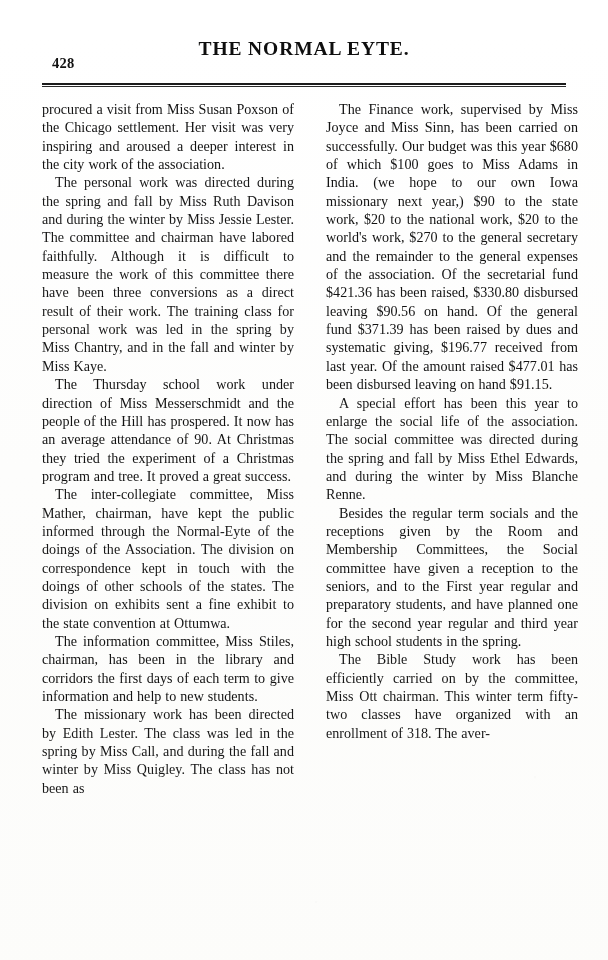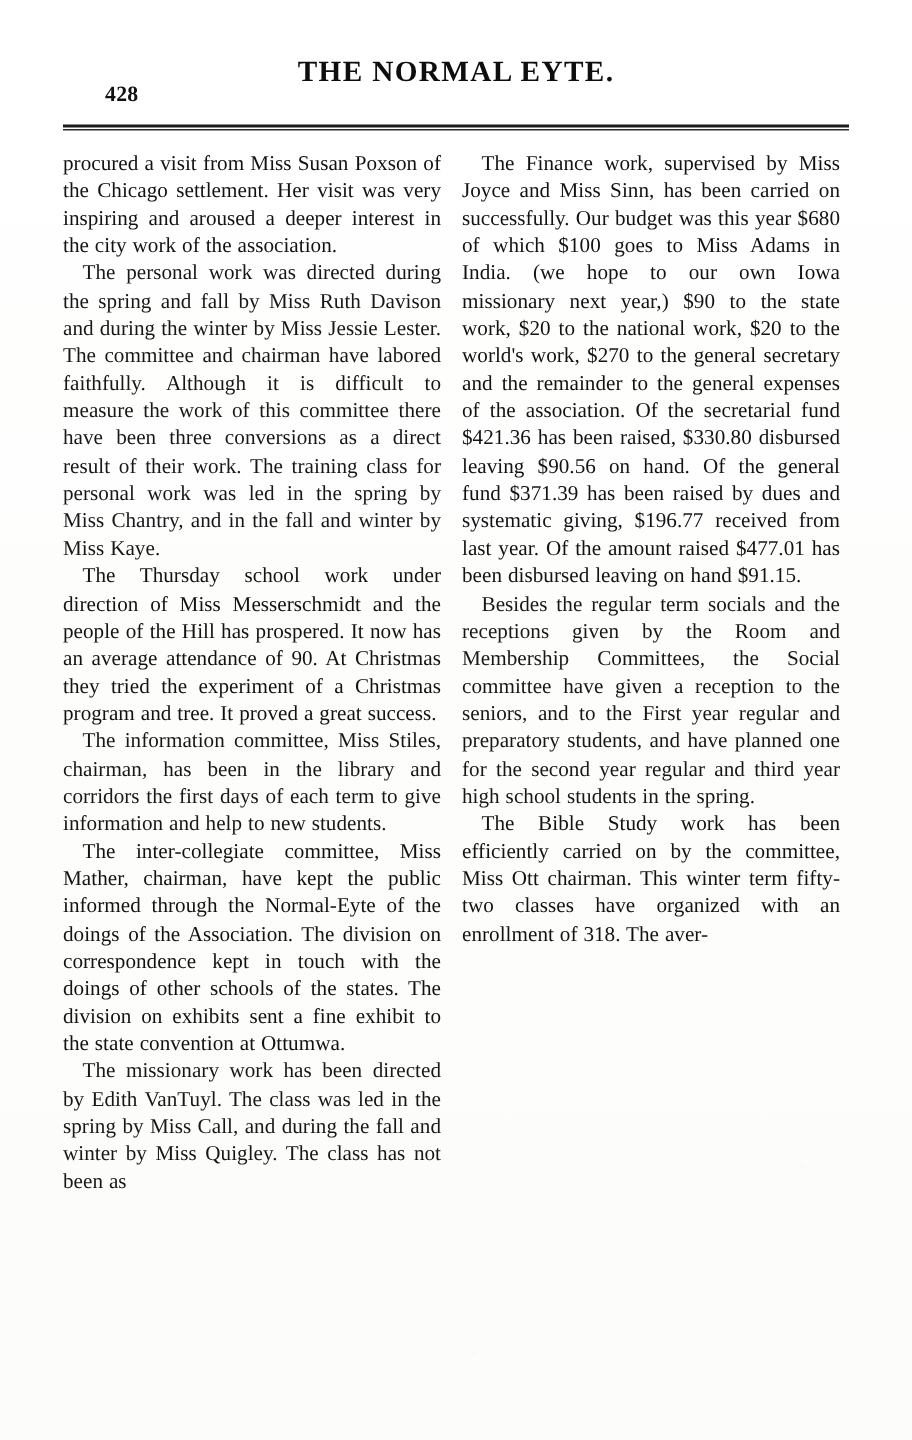--- a/index.html
+++ b/index.html
@@ -48,21 +48,21 @@
   }
 
   
   .head-row {
     position: relative;
     height: 42px;
     margin-top: 38px;
   }
   .folio {
     position: absolute;
-    left: 28px;
+    left: 10px;
     bottom: 8px;
     font-family: "Liberation Serif", "DejaVu Serif", serif;
     font-weight: bold;
     font-size: 14.5px;
     letter-spacing: 0.2px;
     color: #111;
     margin-top: 17px;
   }
   .running-title {
     position: absolute;
@@ -91,21 +91,21 @@
   .rule .thin {
     position: absolute;
     left: 0; right: 0; top: 3px;
     height: 1px;
     background: #2a2a2a;
   }
 
   
   .columns {
     display: flex;
-    gap: 14px;
+    gap: 32px;
     margin-top: 13px;
   }
   .col {
     width: 252px;
     flex: 0 0 252px;
   }
 
   .col p {
     margin: 0;
     text-indent: 13px;
@@ -142,26 +142,27 @@
       <div class="thick"></div>
       <div class="thin"></div>
     </div>
 
     <div class="columns">
 
       <div class="col">
         <p class="first">procured a visit from Miss Susan Poxson of the Chicago settlement. Her visit was very inspiring and aroused a deeper interest in the city work of the association.</p>
         <p>The personal work was directed during the spring and fall by Miss Ruth Davison and during the winter by Miss Jessie Lester. The committee and chairman have labored faithfully. Although it is difficult to measure the work of this committee there have been three conversions as a direct result of their work. The training class for personal work was led in the spring by Miss Chantry, and in the fall and winter by Miss Kaye.</p>
         <p>The Thursday school work under direction of Miss Messerschmidt and the people of the Hill has prospered. It now has an average attendance of 90. At Christmas they tried the experiment of a Christmas program and tree. It proved a great success.</p>
+        <p>The inter-collegiate committee, Miss Mather, chairman, have kept the public informed through the Normal-Eyte of the doings of the Association. The division on correspondence kept in touch with the doings of other schools of the states. The division on exhibits sent a fine exhibit to the state convention at Ottumwa.</p>
         <p>The information committee, Miss Stiles, chairman, has been in the library and corridors the first days of each term to give information and help to new students.</p>
-        <p>The inter-collegiate committee, Miss Mather, chairman, have kept the public informed through the Normal-Eyte of the doings of the Association. The division on correspondence kept in touch with the doings of other schools of the states. The division on exhibits sent a fine exhibit to the state convention at Ottumwa.</p>
-        <p>The missionary work has been directed by Edith VanTuyl. The class was led in the spring by Miss Call, and during the fall and winter by Miss Quigley. The class has not been as</p>
+        <p>The missionary work has been directed by Edith Lester. The class was led in the spring by Miss Call, and during the fall and winter by Miss Quigley. The class has not been as</p>
       </div>
 
       <div class="col">
         <p>The Finance work, supervised by Miss Joyce and Miss Sinn, has been carried on successfully. Our budget was this year $680 of which $100 goes to Miss Adams in India. (we hope to our own Iowa missionary next year,) $90 to the state work, $20 to the national work, $20 to the world's work, $270 to the general secretary and the remainder to the general expenses of the association. Of the secretarial fund $421.36 has been raised, $330.80 disbursed leaving $90.56 on hand. Of the general fund $371.39 has been raised by dues and systematic giving, $196.77 received from last year. Of the amount raised $477.01 has been disbursed leaving on hand $91.15.</p>
+        <p>A special effort has been this year to enlarge the social life of the association. The social committee was directed during the spring and fall by Miss Ethel Edwards, and during the winter by Miss Blanche Renne.</p>
         <p>Besides the regular term socials and the receptions given by the Room and Membership Committees, the Social committee have given a reception to the seniors, and to the First year regular and preparatory students, and have planned one for the second year regular and third year high school students in the spring.</p>
         <p>The Bible Study work has been efficiently carried on by the committee, Miss Ott chairman. This winter term fifty-two classes have organized with an enrollment of 318. The aver-</p>
       </div>
 
     </div>
   </div>
 </div>
 
 </body></html>

